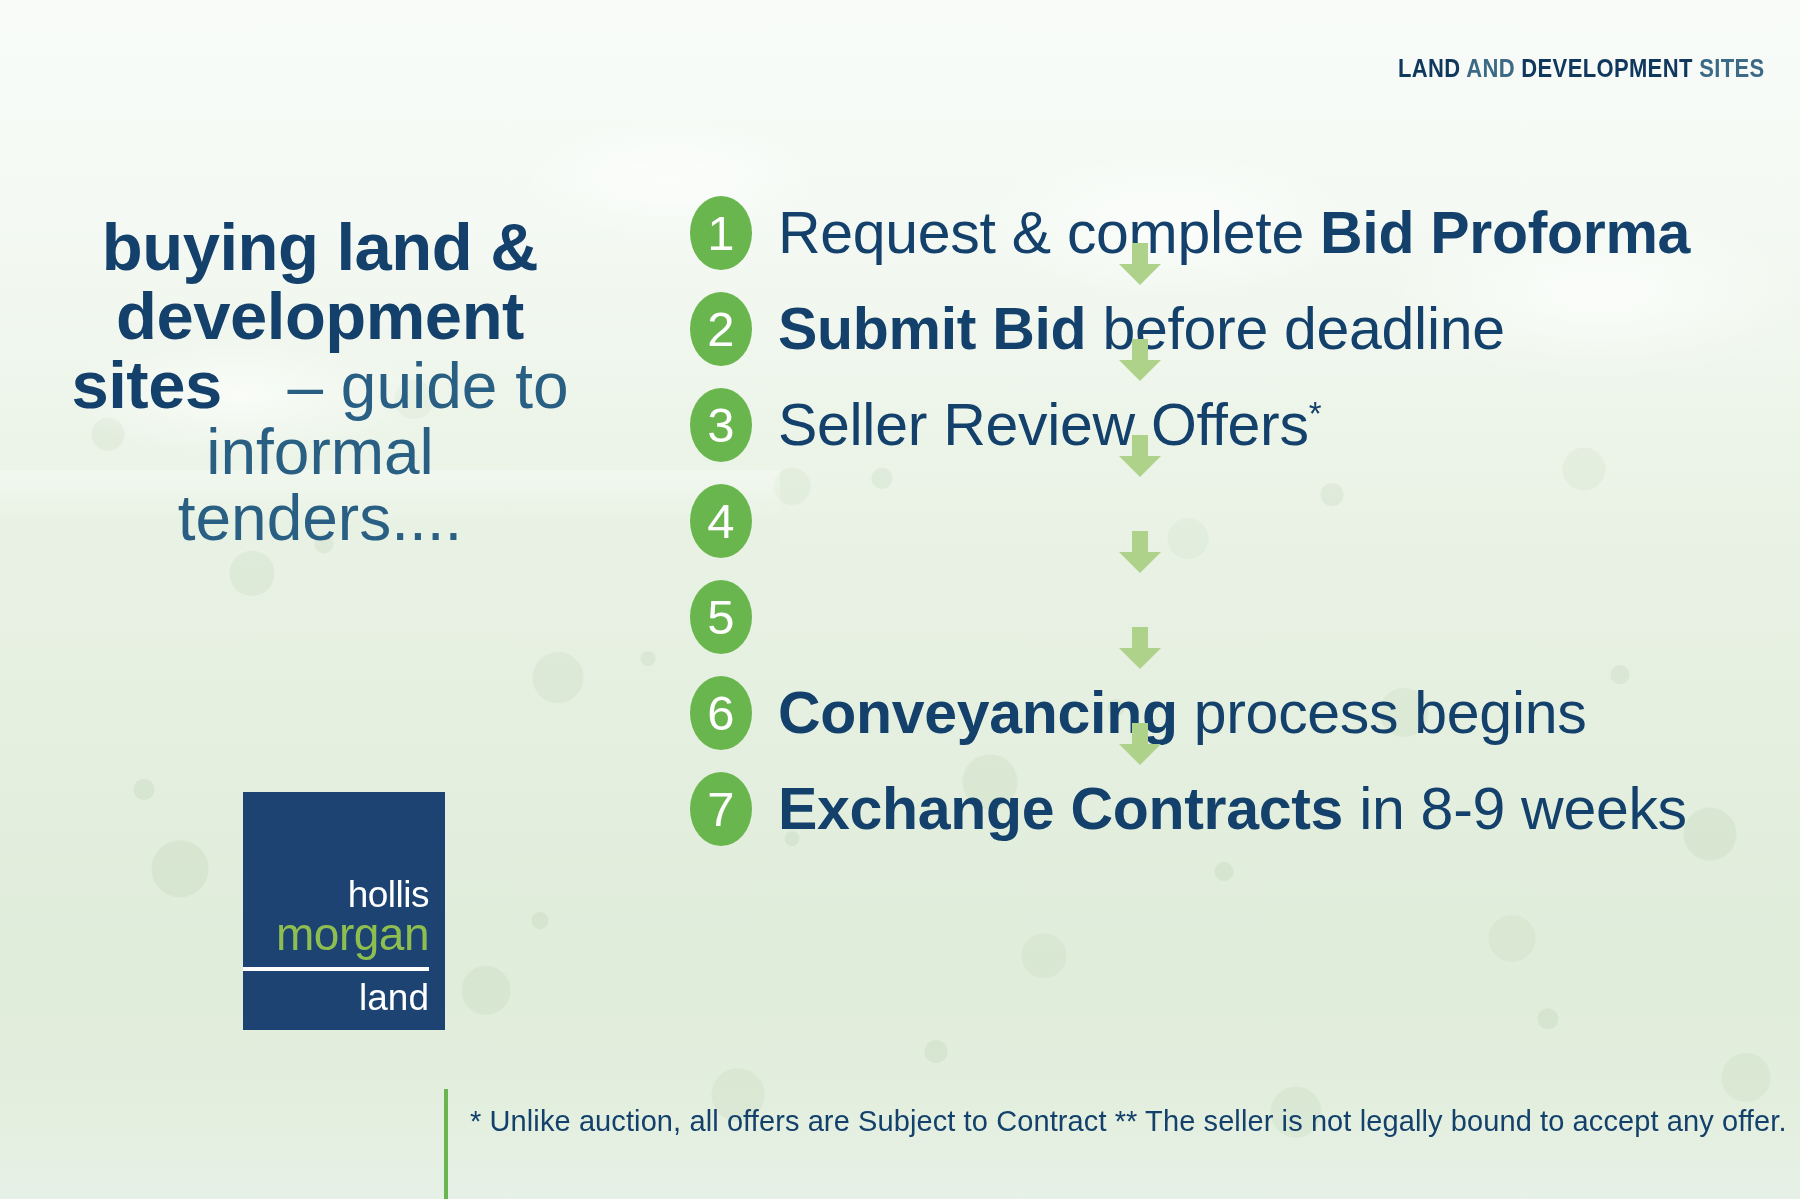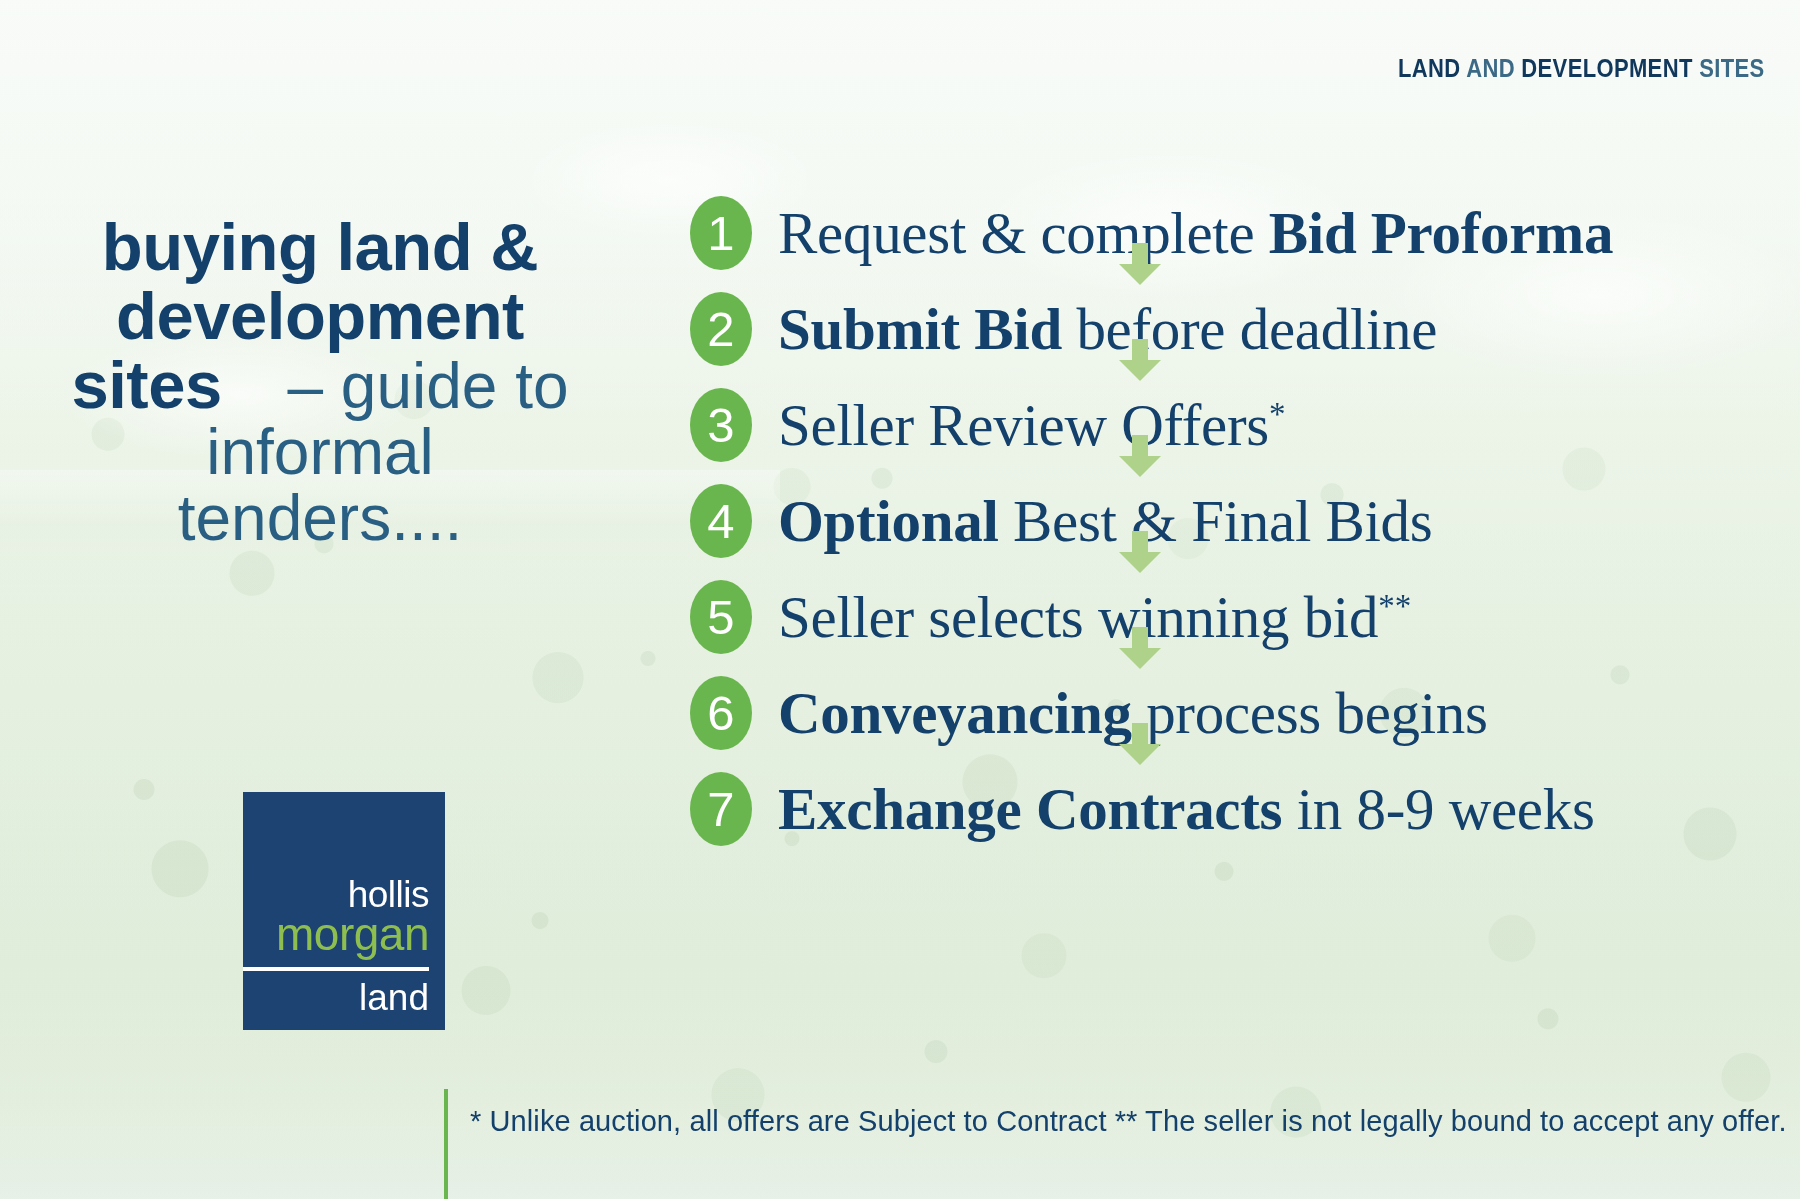--- a/index.html
+++ b/index.html
@@ -253,21 +253,21 @@
     display: flex;
     align-items: center;
     justify-content: center;
     font-family: "Liberation Sans Narrow", "Liberation Sans", sans-serif;
     font-size: 49px;
     font-weight: 400;
     line-height: 1;
     margin-right: 26px;
   }
   .step-text {
-    font-family: Liberation Serif, serif;
+    font-family: Liberation Sans, sans-serif;
     font-size: 59px;
     color: #14416b;
     font-weight: 400;
     white-space: nowrap;
     letter-spacing: -0.3px;
   }
   .step-text b { font-weight: 700; }
   .step-text sup {
     font-size: 0.56em;
     vertical-align: 0.62em;
@@ -380,32 +380,30 @@
         </div>
         <div class="arrow-slot">
           <span class="arrow">
             <svg viewBox="0 0 46 42" width="46" height="42" aria-hidden="true">
               <path d="M15 0 H31 V21 H44 L23 42 L2 21 H15 Z" fill="currentColor"></path>
             </svg>
           </span>
         </div>
         <div class="step-row">
           <div class="step-badge">4</div>
-          <div class="step-text"><b>Optional</b><span> Best &amp; Final Bids</span></div>
         </div>
         <div class="arrow-slot">
           <span class="arrow">
             <svg viewBox="0 0 46 42" width="46" height="42" aria-hidden="true">
               <path d="M15 0 H31 V21 H44 L23 42 L2 21 H15 Z" fill="currentColor"></path>
             </svg>
           </span>
         </div>
         <div class="step-row">
           <div class="step-badge">5</div>
-          <div class="step-text"><span>Seller selects winning bid</span><sup>**</sup></div>
         </div>
         <div class="arrow-slot">
           <span class="arrow">
             <svg viewBox="0 0 46 42" width="46" height="42" aria-hidden="true">
               <path d="M15 0 H31 V21 H44 L23 42 L2 21 H15 Z" fill="currentColor"></path>
             </svg>
           </span>
         </div>
         <div class="step-row">
           <div class="step-badge">6</div>

